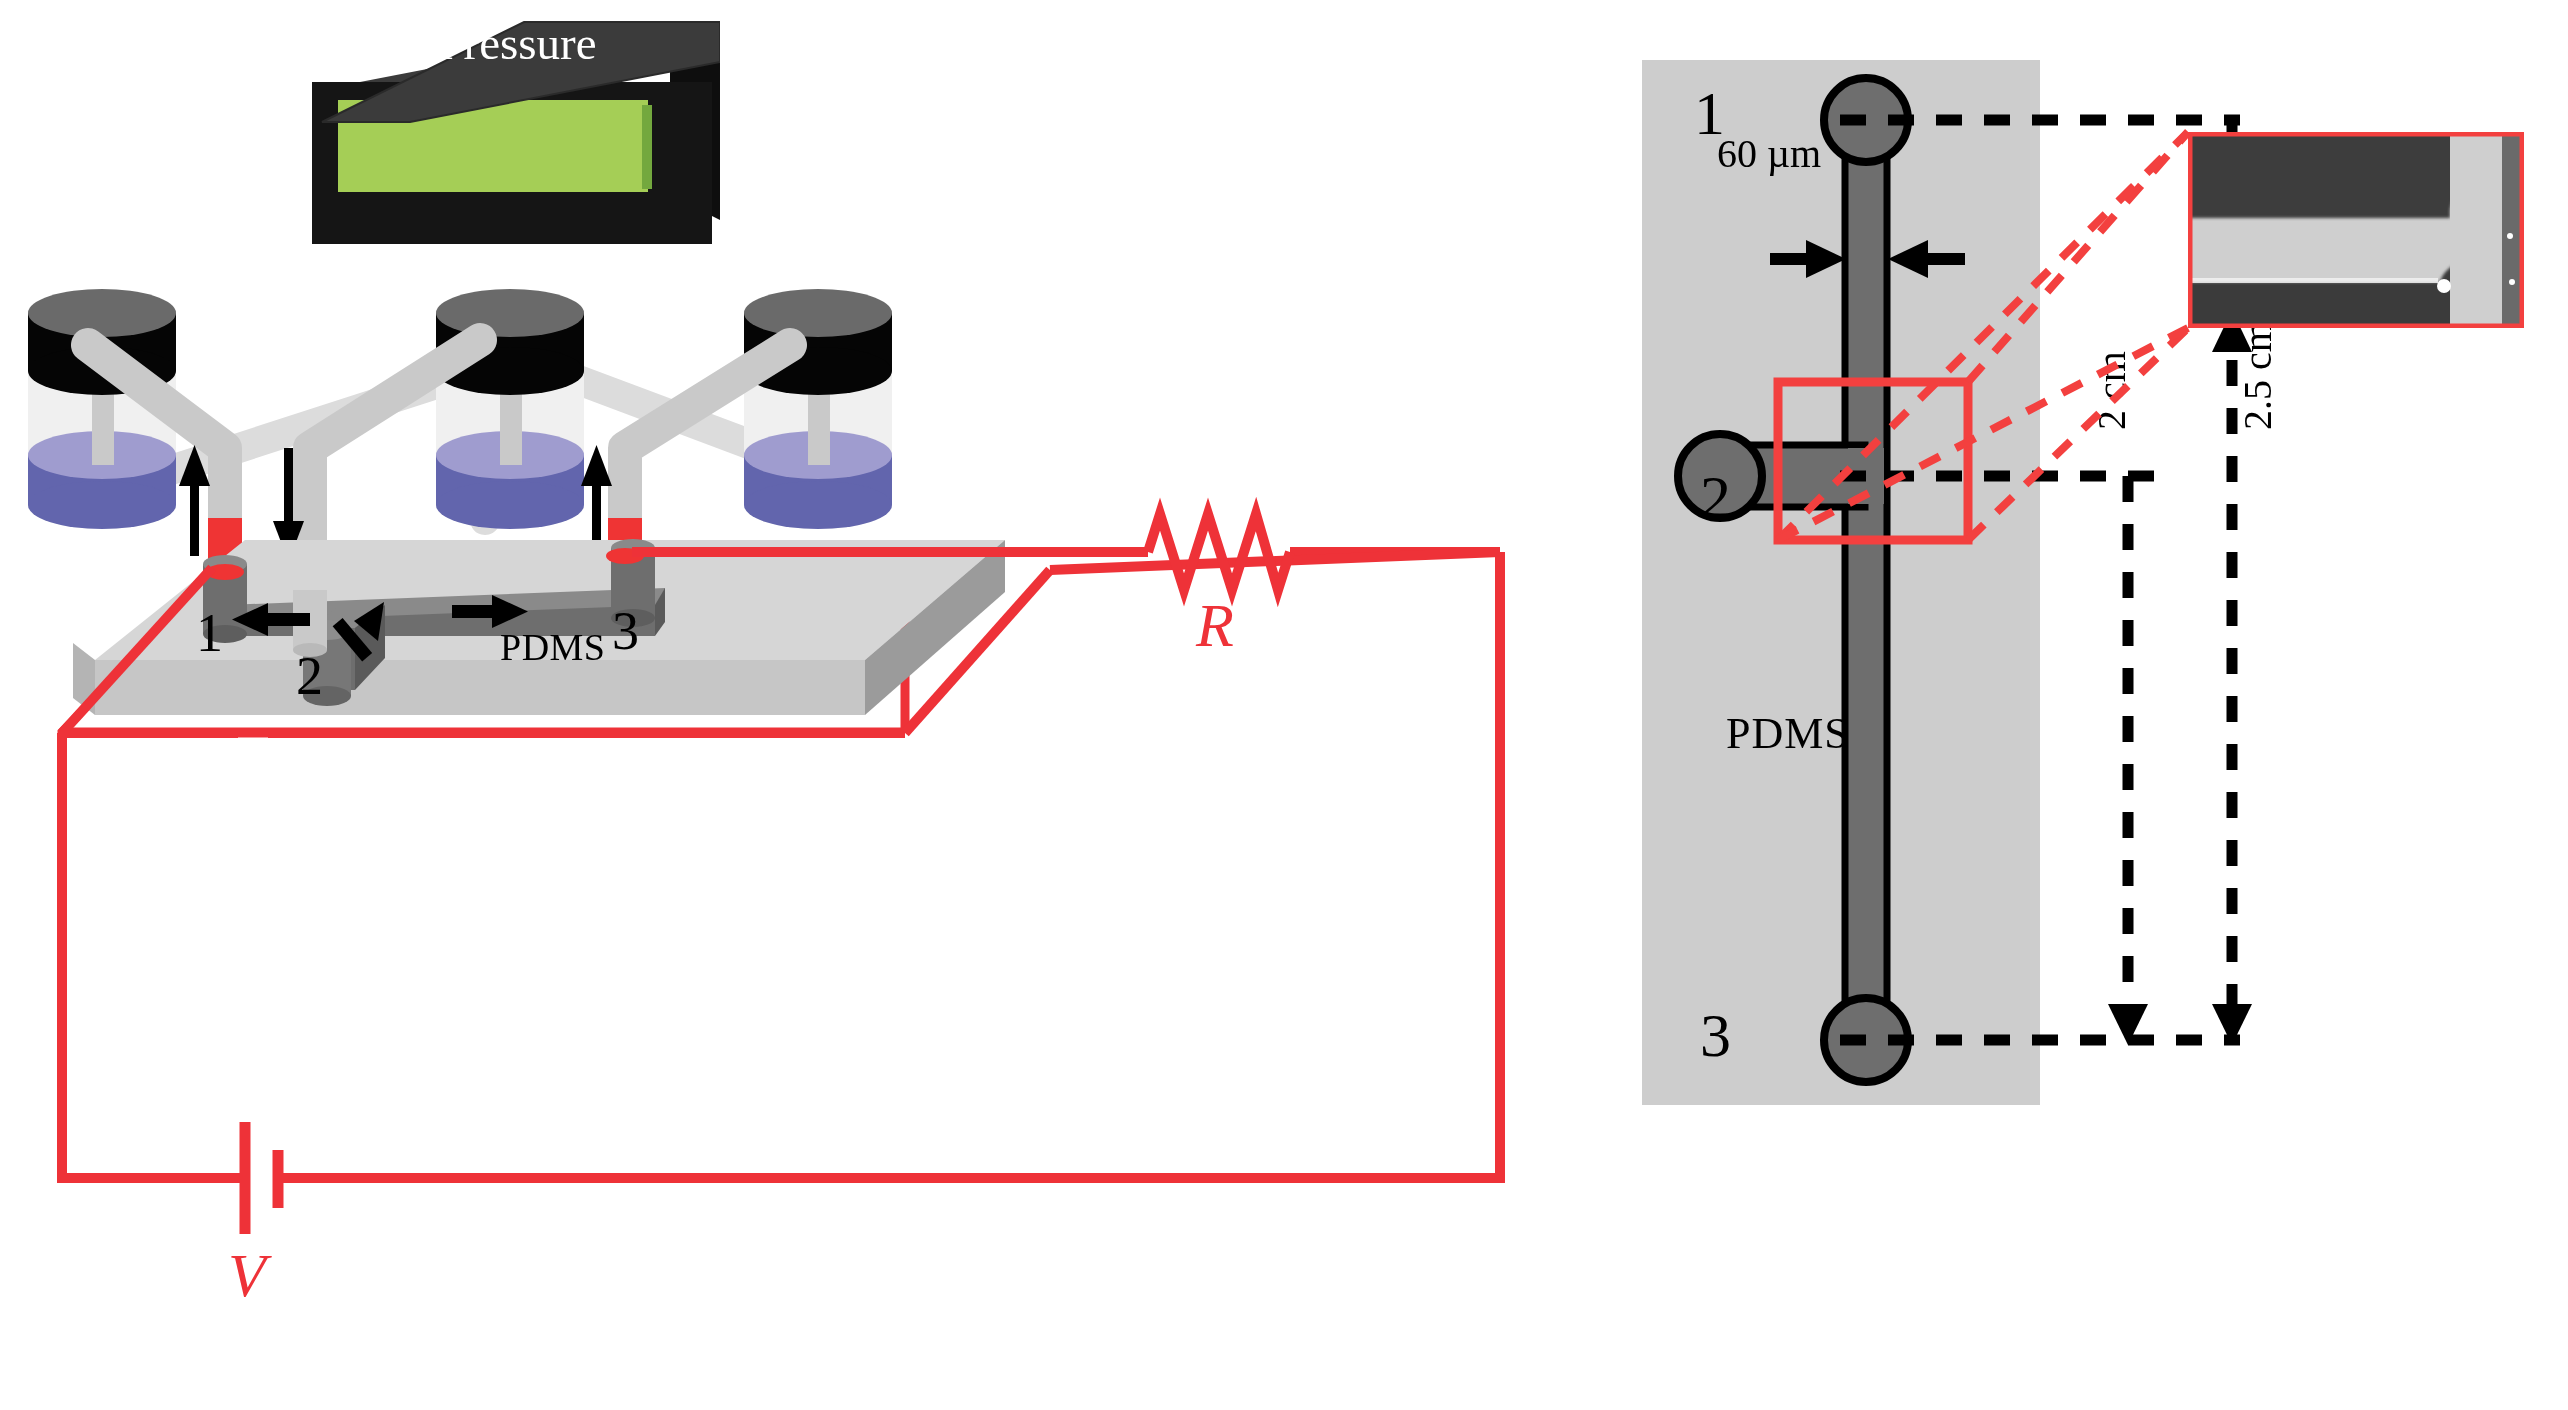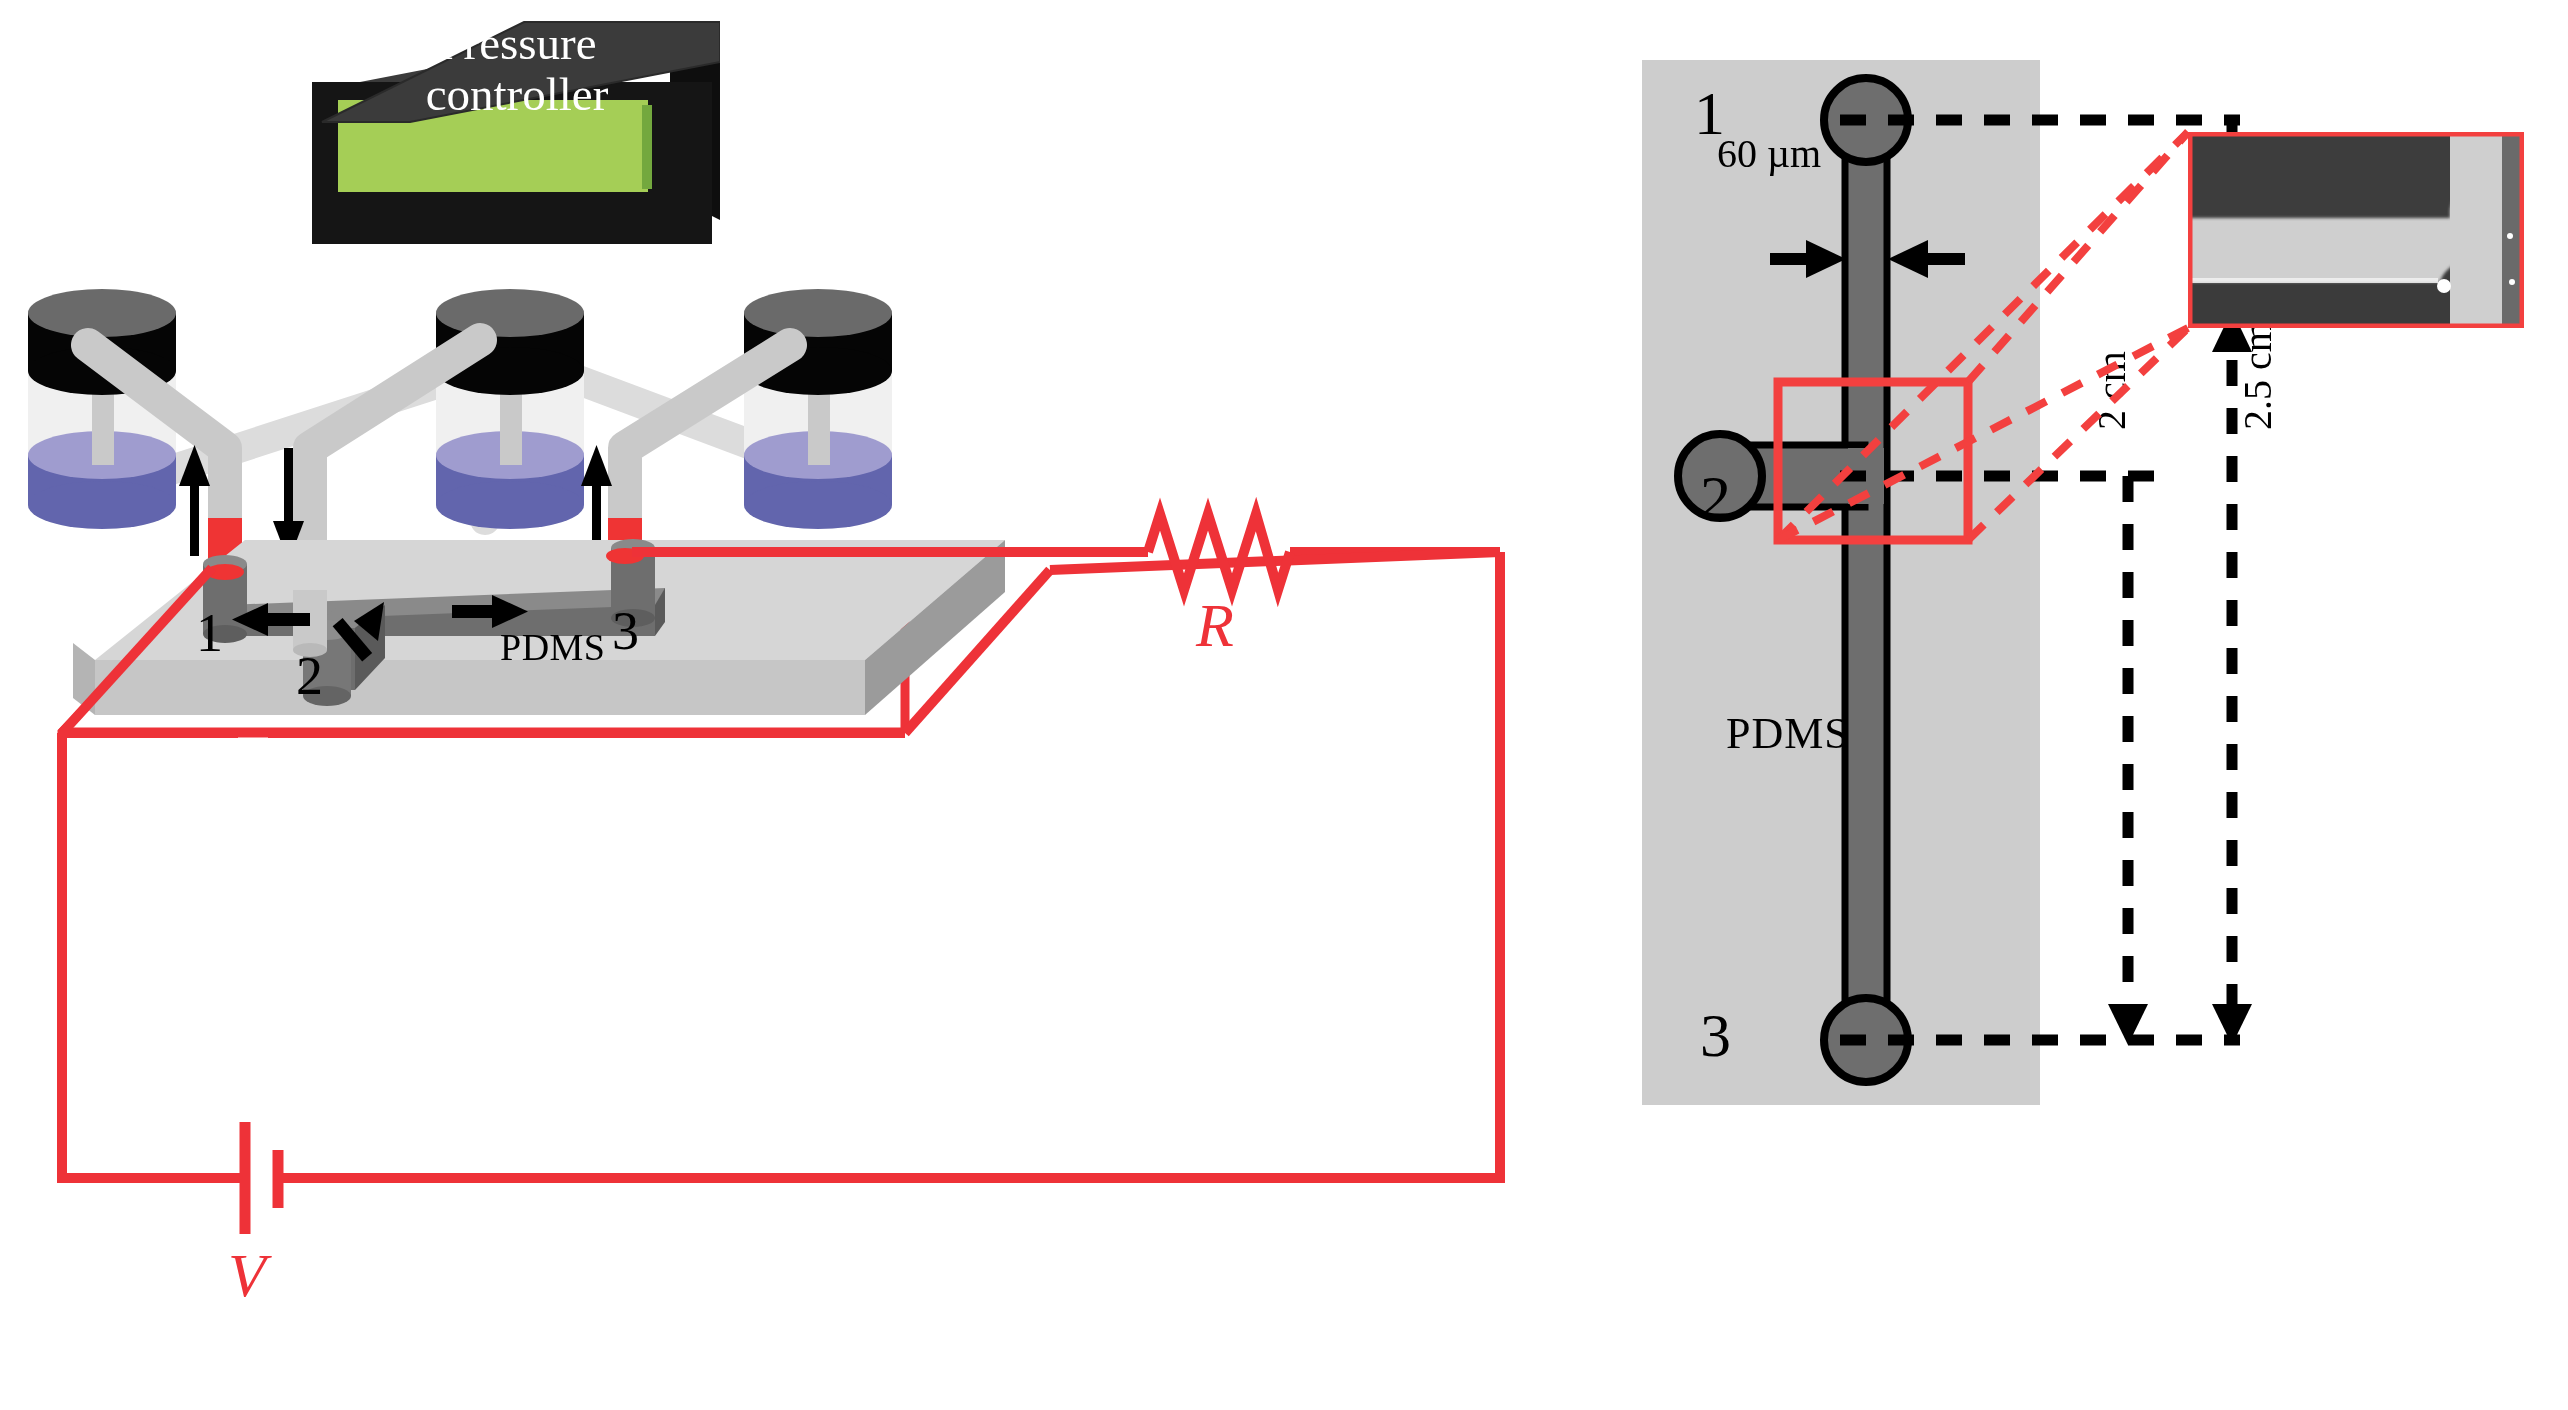--- a/index.html
+++ b/index.html
@@ -45,21 +45,20 @@
   <rect x="38" y="90" width="310" height="92" fill="#a5ce56"></rect>
   <rect x="342" y="95" width="10" height="84" fill="#73a83e"></rect>
 </svg>
 
 <svg class="abs" style="left:300px;top:10px;" width="420" height="130" viewBox="0 0 420 130">
   <polygon points="22,112 224,12 420,12 420,52 110,112" fill="#3b3b3b"></polygon>
   <polygon points="22,112 224,12 420,12 420,52 110,112" fill="none" stroke="#2a2a2a" stroke-width="2"></polygon>
 </svg>
 <div class="lbl" style="left:352px;top:18px;width:330px;text-align:center;font-size:47px;color:#fff;line-height:1.08;">
   <div>Pressure</div>
-  <div>controller</div>
 </div>
 
 <svg class="abs" style="left:0;top:0;" width="1560" height="1410" viewBox="0 0 1560 1410">
   <g stroke="#dcdcdc" stroke-width="30" fill="none" stroke-linecap="round">
     <path d="M 455 378 L 140 480"></path>
     <path d="M 520 382 L 485 520"></path>
     <path d="M 565 375 L 845 480"></path>
   </g>
 </svg>
 

